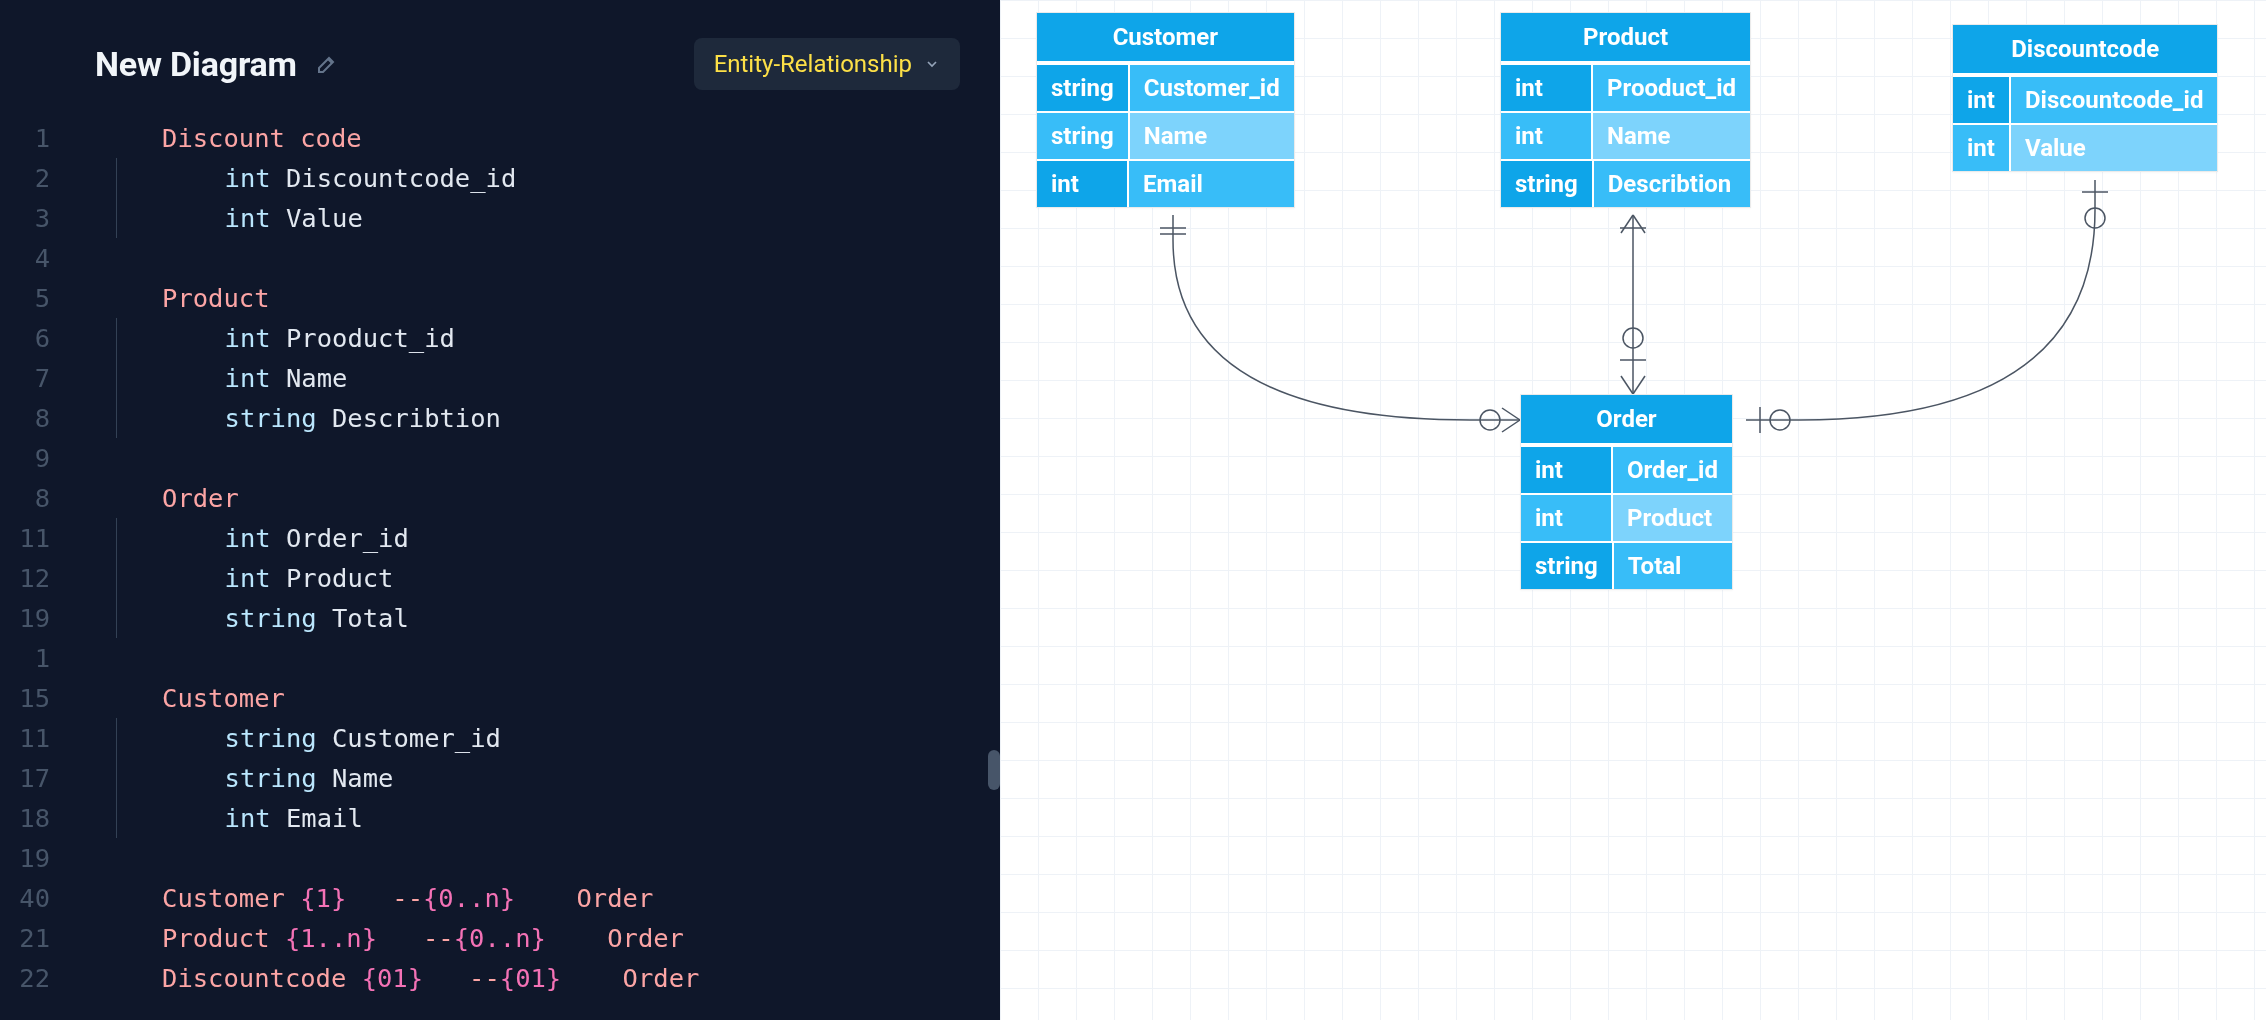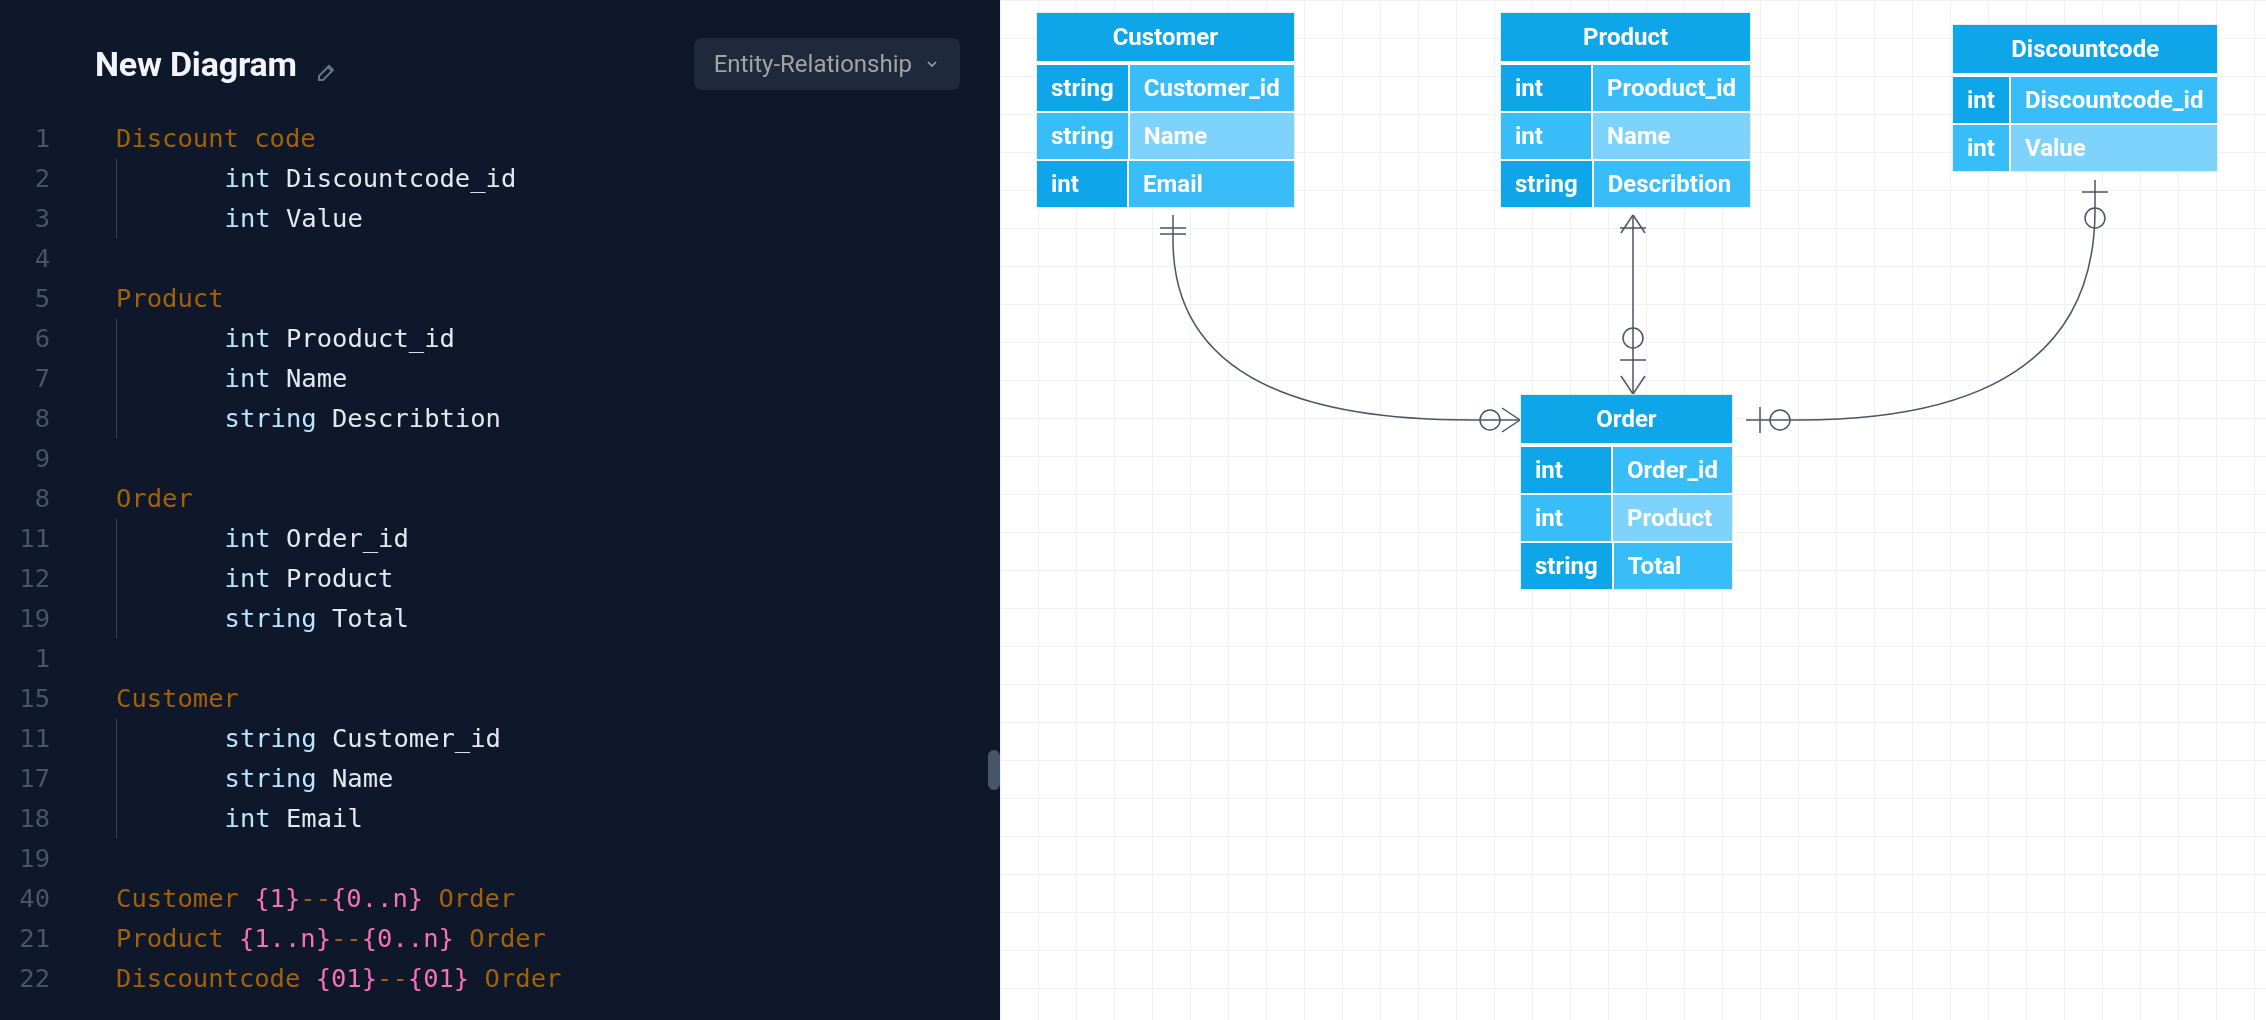--- a/index.html
+++ b/index.html
@@ -25,38 +25,38 @@
     position: relative;
   }
   .editor-header {
     display: flex;
     align-items: center;
     justify-content: space-between;
     padding: 38px 40px 28px 95px;
   }
   .title-wrap {
     display: flex;
-    align-items: flex-end;
+    align-items: center;
     gap: 18px;
   }
   .title {
     font-size: 34px;
     font-weight: 700;
     color: #f1f5f9;
     letter-spacing: -0.2px;
   }
   .pencil-icon {
     width: 24px; height: 24px;
     stroke: #64748b;
     fill: none;
     stroke-width: 2;
   }
   .dropdown {
     background: #1e293b;
-    color: #a3a3a3;
+    color: #fde047;
     font-size: 24px;
     border-radius: 8px;
     padding: 12px 20px;
     display: flex;
     align-items: center;
     gap: 12px;
     cursor: pointer;
   }
   .chevron-down-icon {
     width: 16px; height: 16px;
@@ -84,21 +84,21 @@
     color: #475569;
     user-select: none;
   }
   .ind-bar {
     display:inline-block;
     border-left: 1px solid #334155;
   }
   .t-kw   { color: #bae6fd; }  
   .t-id   { color: #e2e8f0; }  
   .t-rel  { color: #f472b6; }  
-  .t-plain{ color: #a16207; }
+  .t-plain{ color: #fca5a5; margin-left: 46px; }
 
   .scroll-thumb {
     position: absolute;
     right: 0;
     top: 632px;
     width: 12px;
     height: 40px;
     background: #475569;
     border-radius: 6px;
   }

